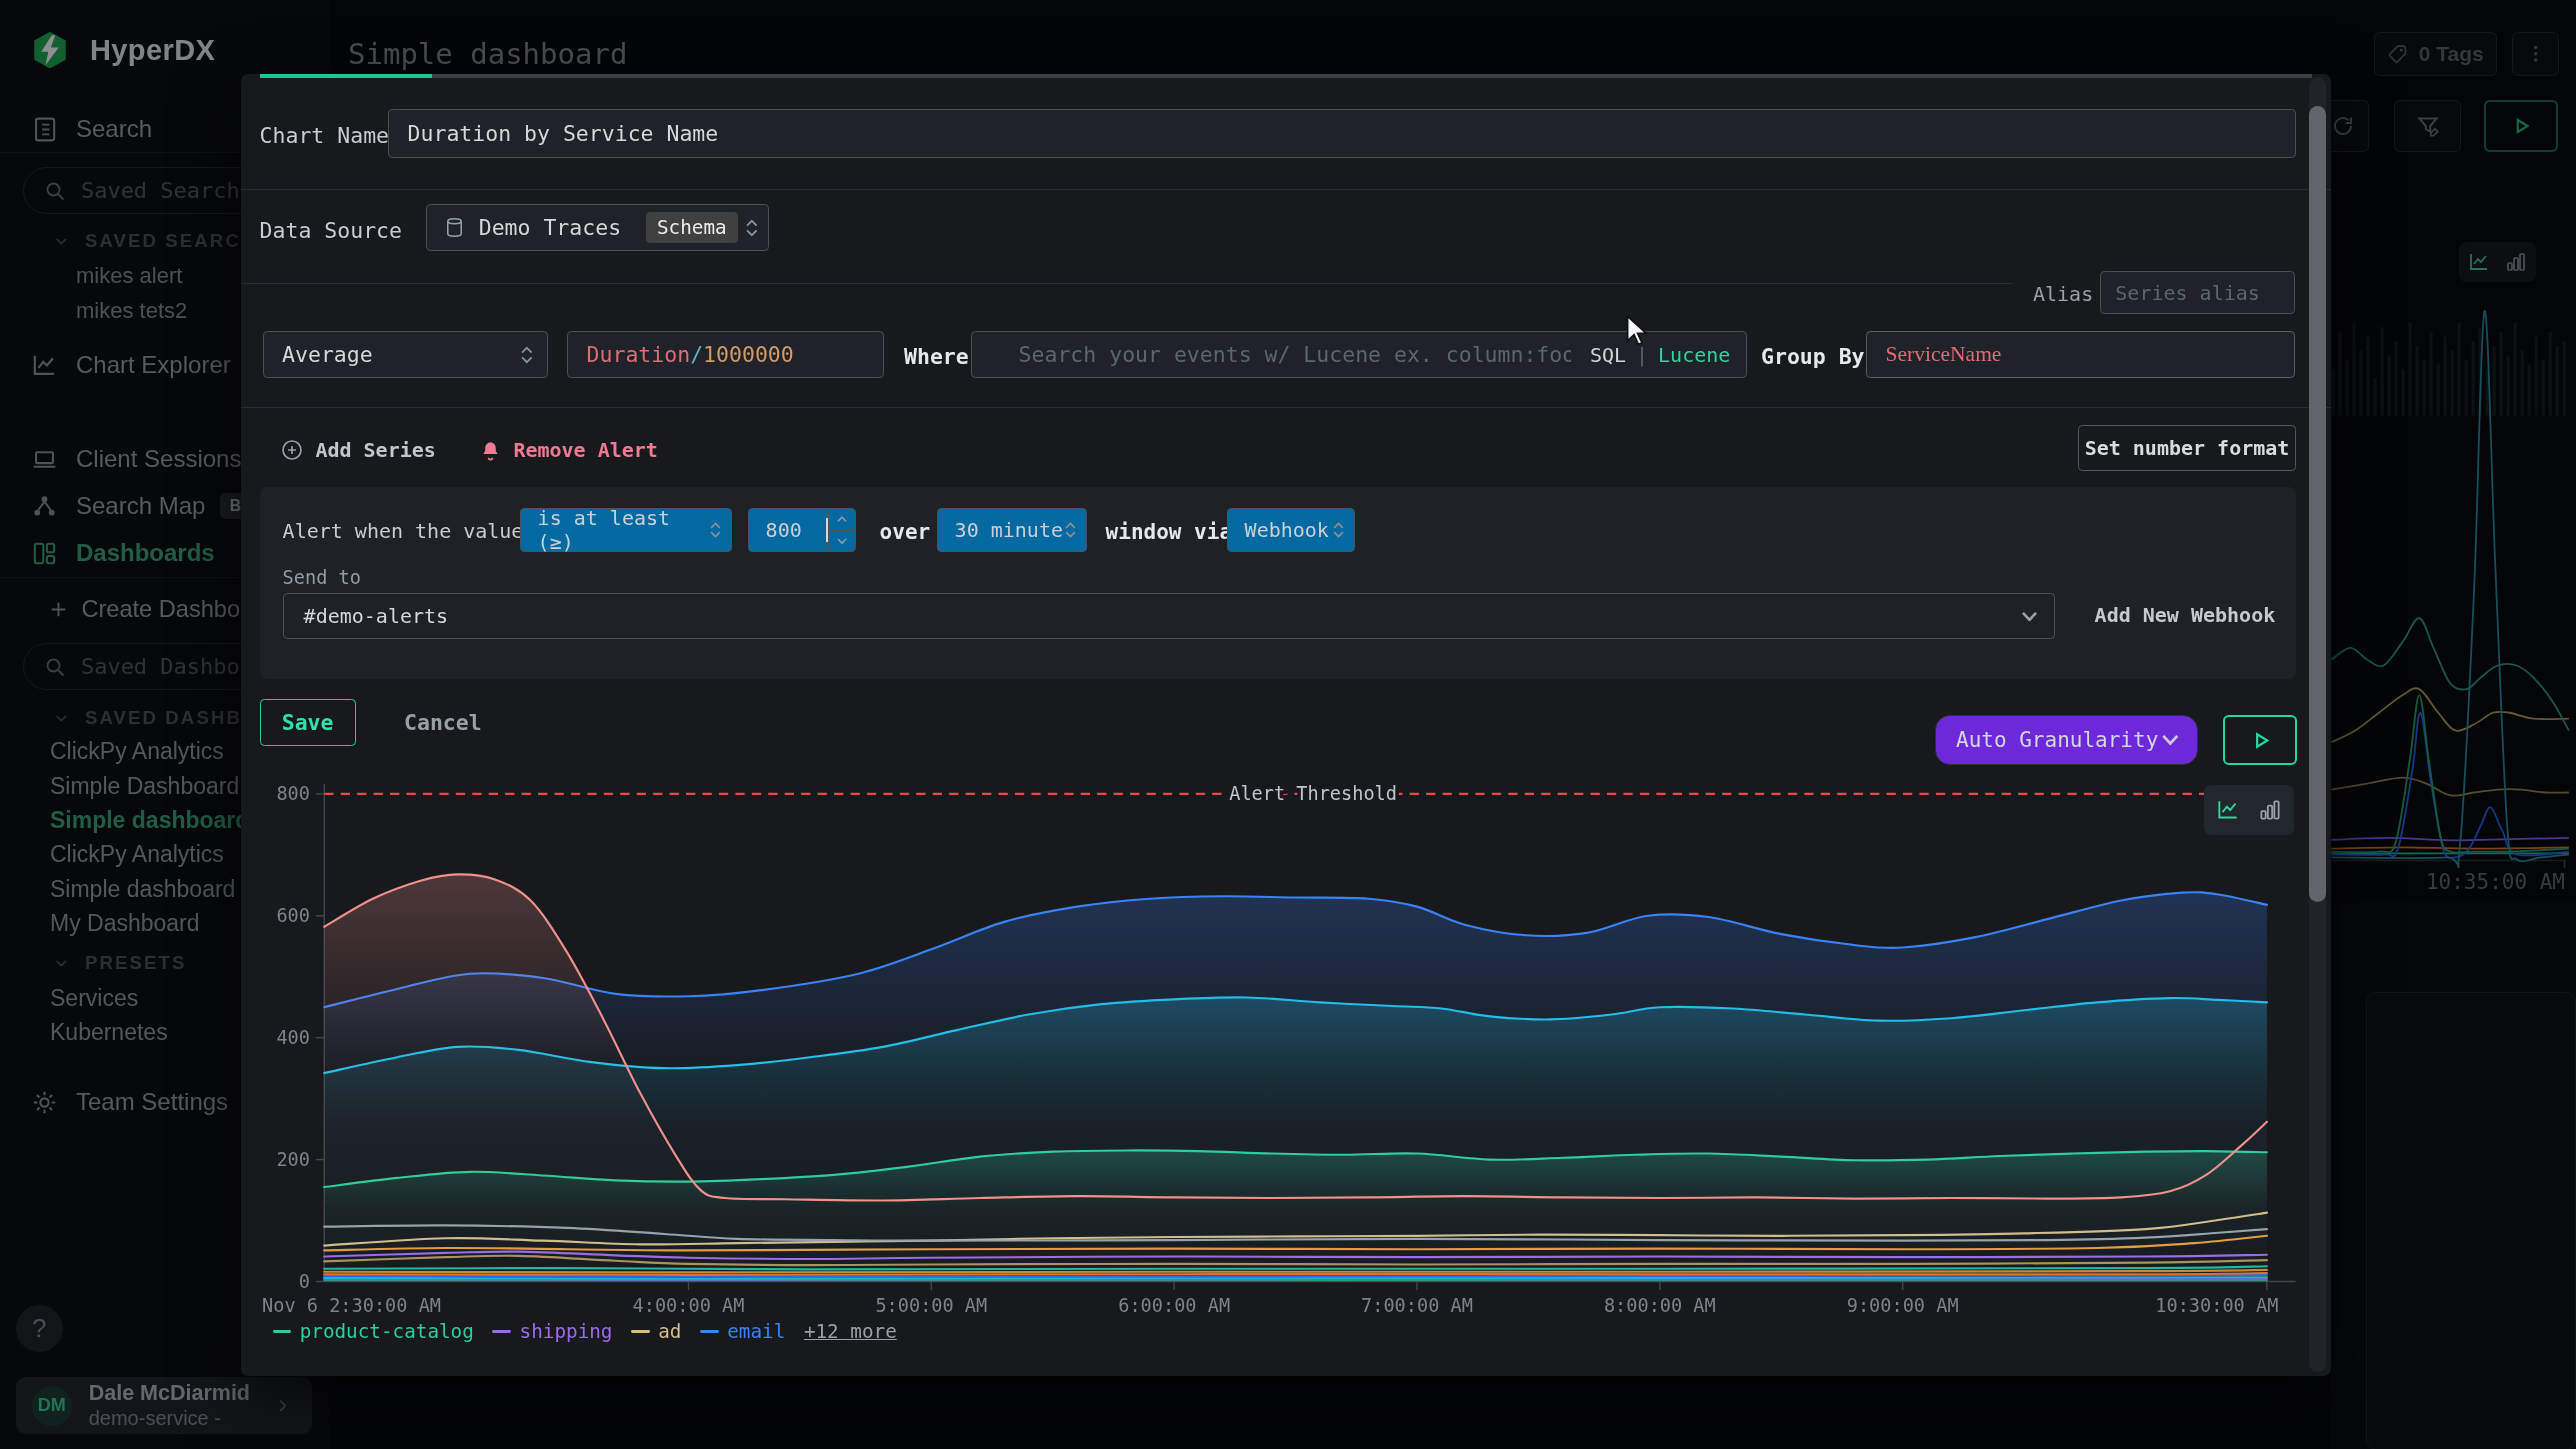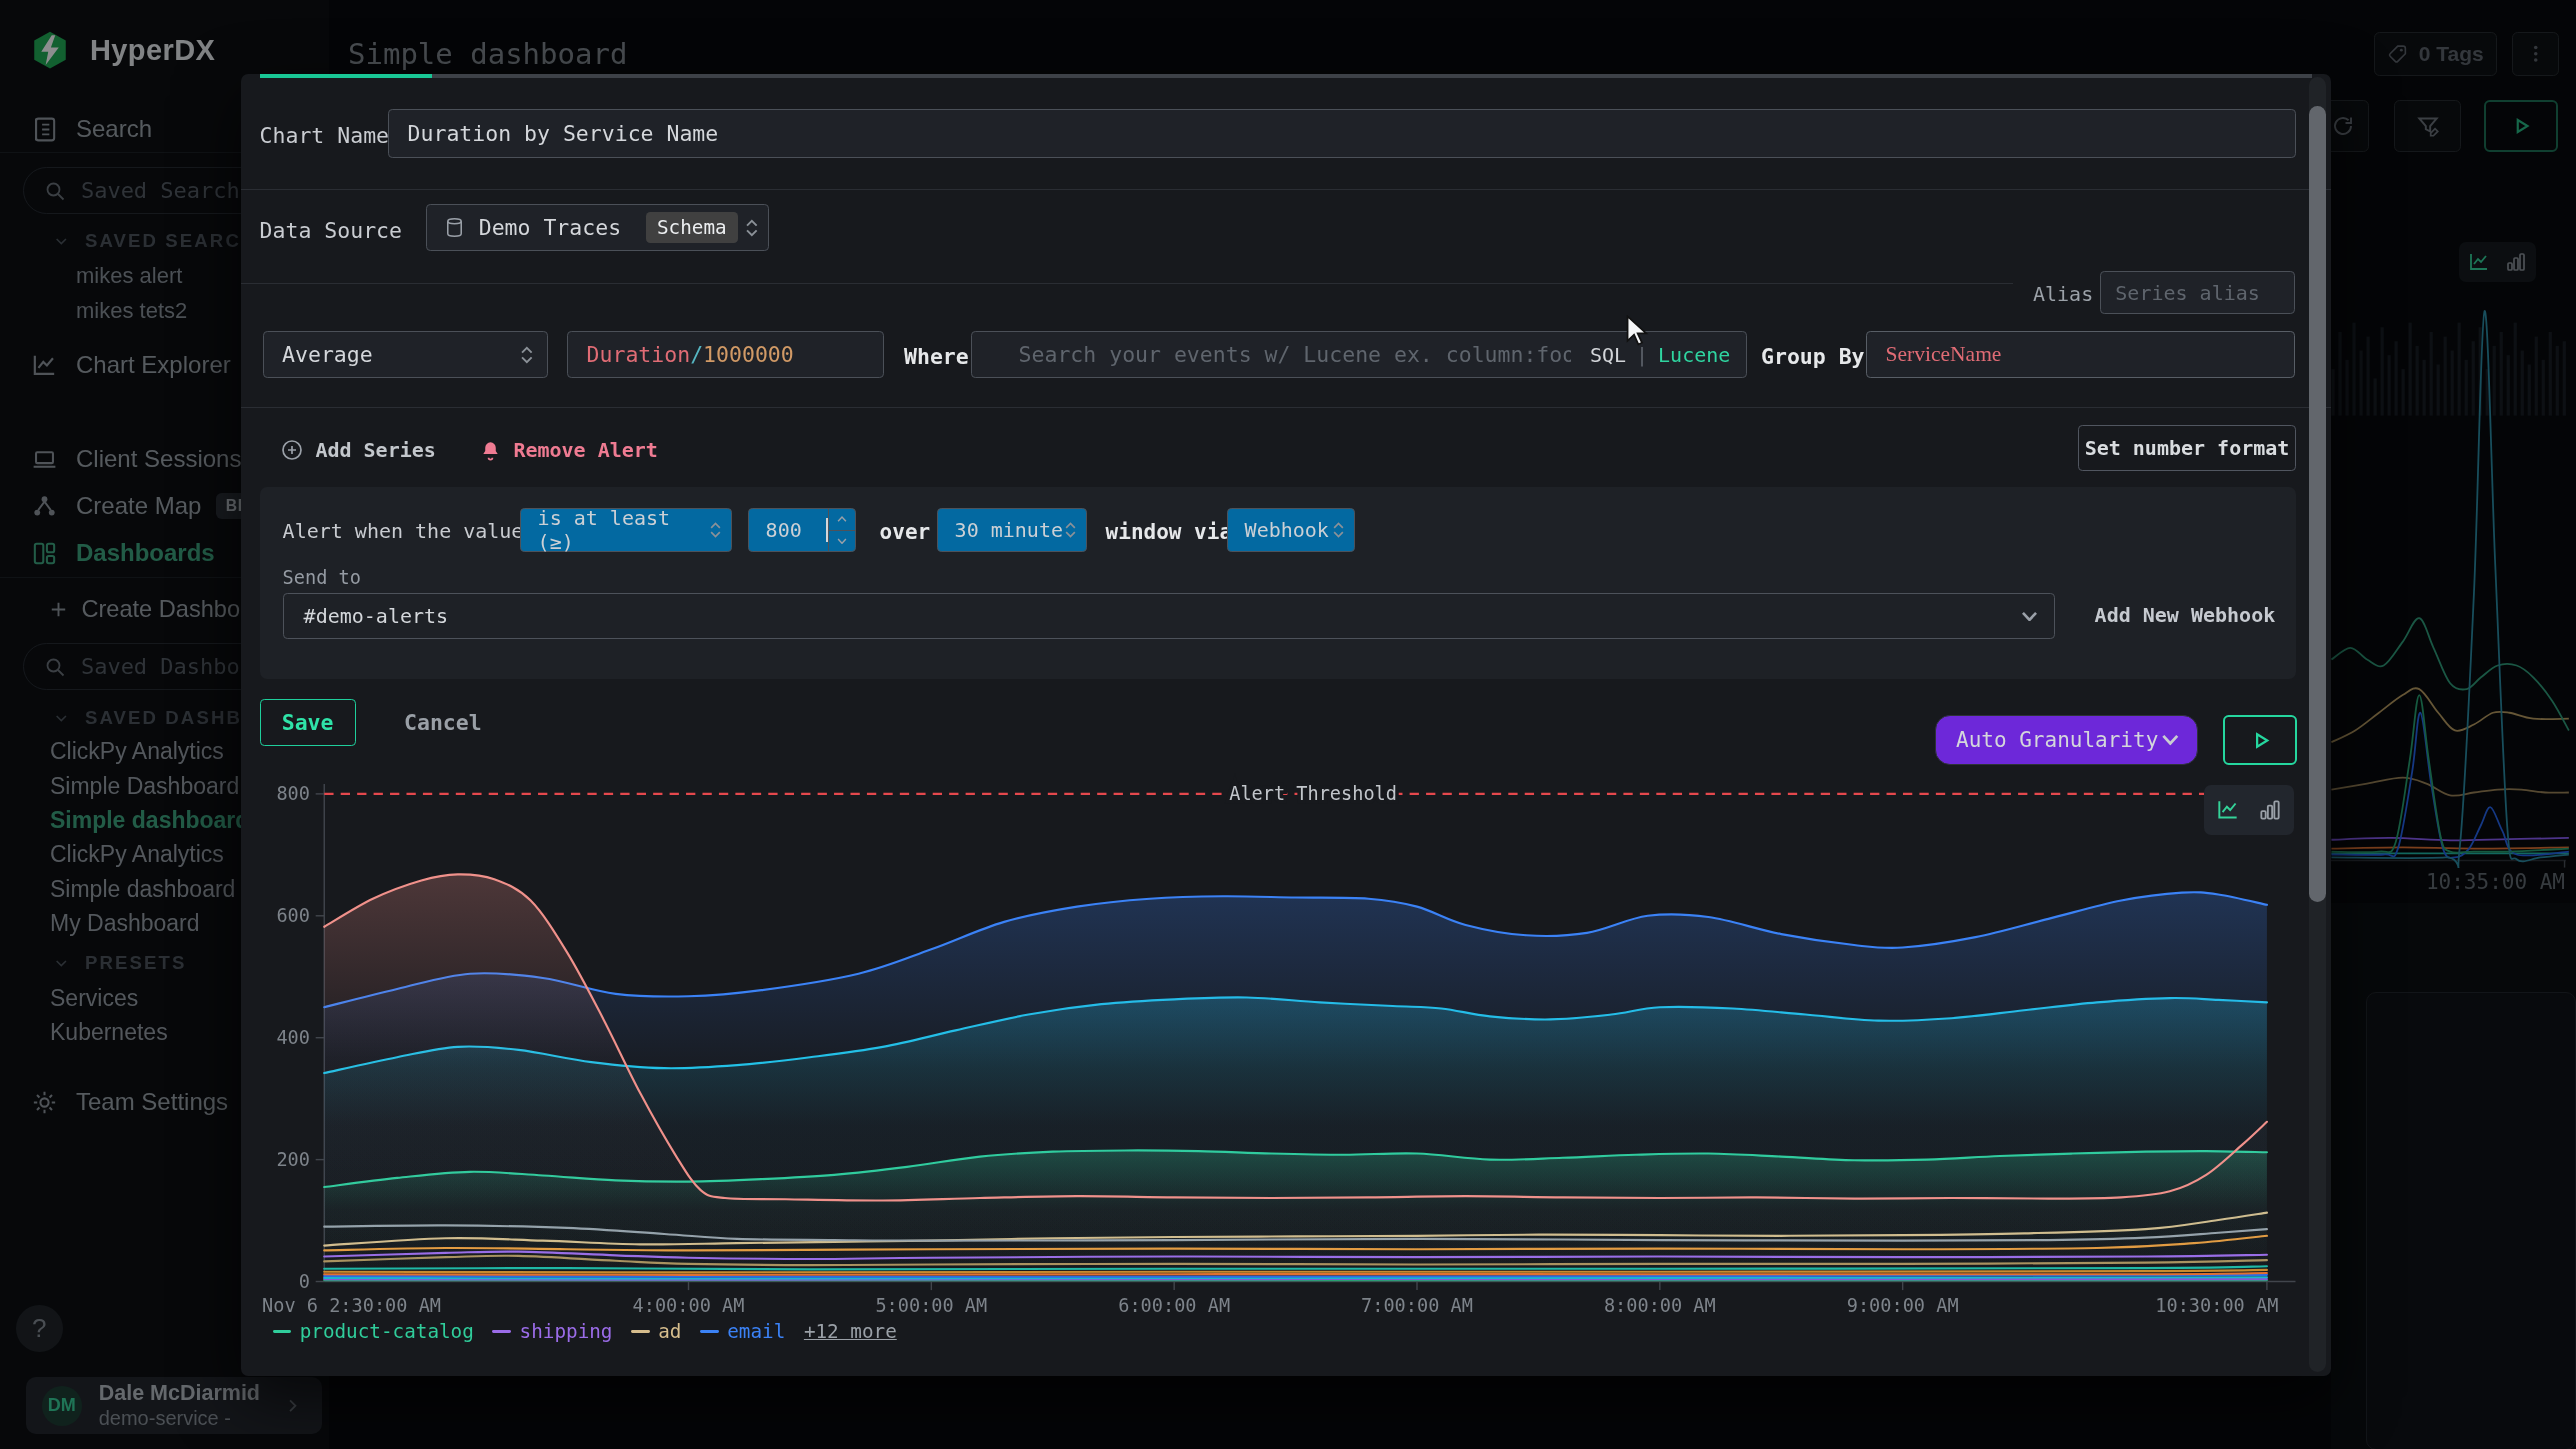--- a/index.html
+++ b/index.html
@@ -32,21 +32,21 @@
   .pill{position:absolute;left:23px;width:288px;height:47px;border:1.4px solid #26292f;border-radius:24px;display:flex;align-items:center;color:#565c63;}
   .pill .mag{width:24px;height:24px;margin-left:18.6px;color:#6a7077;}
   .pill .ph{margin-left:14.3px;font:400 22px var(--mono);color:#545a61;}
   .section-h{position:absolute;display:flex;align-items:center;gap:14.3px;color:#4d535a;}
   .section-h .chev{width:18.6px;height:18.6px;}
   .section-h .stext{font:700 18.6px var(--sans);letter-spacing:2.1px;}
   .subitem{position:absolute;left:76px;font:400 22px var(--sans);color:#888e95;}
   .dashitem{position:absolute;left:50px;font:400 23px var(--sans);color:#969ca3;}
   .dashitem.active{color:#3da57d;font-weight:700;}
   .help-btn{position:absolute;left:15.7px;top:1305px;width:47px;height:47px;border-radius:50%;background:#1f2226;color:#858b92;font:400 26px var(--sans);display:flex;align-items:center;justify-content:center;}
-  .user-card{position:absolute;left:26px;top:1377px;width:296px;height:57px;background:#212429;border-radius:10px;display:flex;align-items:center;}
+  .user-card{position:absolute;left:16px;top:1377px;width:296px;height:57px;background:#212429;border-radius:10px;display:flex;align-items:center;}
   .avatar{width:40px;height:40px;border-radius:50%;background:#1d3b30;color:#37d097;font:700 18px var(--sans);display:flex;align-items:center;justify-content:center;margin-left:15.7px;}
   .ucol{margin-left:17px;flex:1;}
   .uname{font:700 21.5px var(--sans);color:#b7bcc2;}
   .usub{font:400 20px var(--sans);color:#878d94;margin-top:1.4px;}
   .uchev{width:21.5px;height:21.5px;color:#6a7077;margin-right:18.6px;}
 
   
   .collapse-btn{position:absolute;left:276px;top:36px;width:30px;height:30px;color:#878d94;}
   .hdr-vdiv{position:absolute;left:328px;top:18.6px;height:56px;border-left:1.4px solid #24272b;}
   .page-title{position:absolute;left:348px;top:37px;font:400 29px var(--mono);color:#83898f;}
@@ -174,21 +174,21 @@
       </svg>
       <span class="nlabel">Client Sessions</span>
     </div>
     <div class="navitem" style="top:483px;">
       <svg class="nico" viewBox="0 0 24 24">
         <circle cx="12" cy="6" r="2.4" fill="currentColor"></circle>
         <circle cx="6" cy="17" r="2.4" fill="currentColor"></circle>
         <circle cx="18" cy="17" r="2.4" fill="currentColor"></circle>
         <path d="M12 8 L6.8 15 M12 8 L17.2 15" stroke="currentColor" stroke-width="1.6"></path>
       </svg>
-      <span class="nlabel">Create Map</span>
+      <span class="nlabel">Search Map</span>
       <span class="beta-badge">BETA</span>
     </div>
     <div class="navitem active" style="top:530px;">
       <svg class="nico" viewBox="0 0 24 24">
         <rect x="4" y="4" width="7" height="16" rx="1.5" fill="none" stroke="currentColor" stroke-width="1.7"></rect>
         <rect x="14" y="4" width="6" height="7" rx="1.5" fill="none" stroke="currentColor" stroke-width="1.7"></rect>
         <rect x="14" y="14" width="6" height="6" rx="1.5" fill="none" stroke="currentColor" stroke-width="1.7"></rect>
       </svg>
       <span class="nlabel">Dashboards</span>
     </div>

